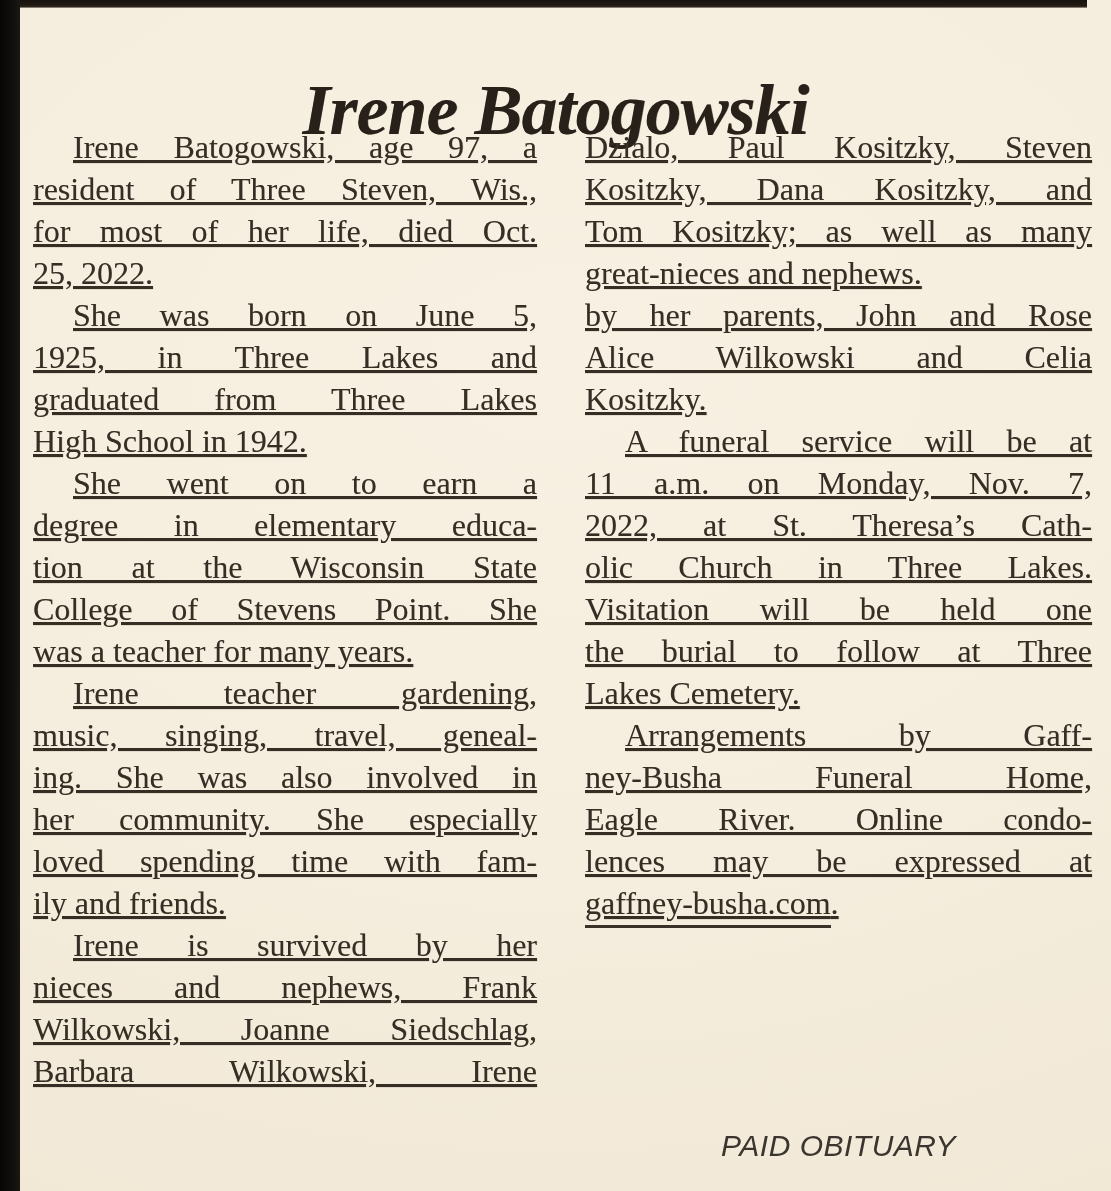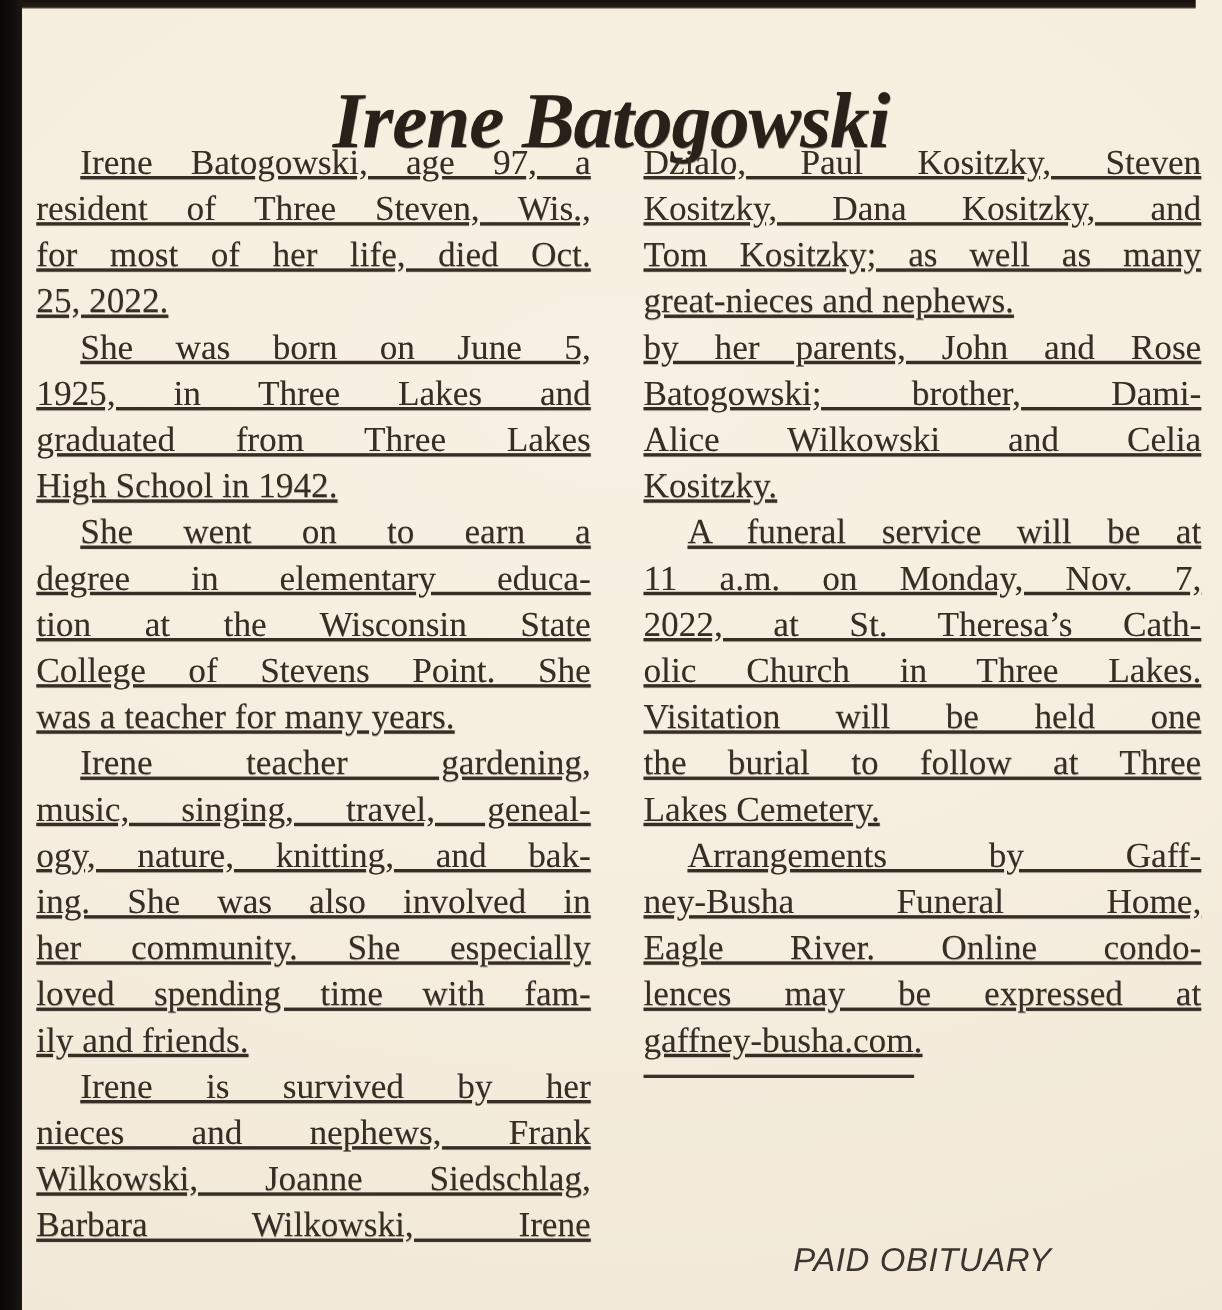--- a/index.html
+++ b/index.html
@@ -57,21 +57,21 @@
     text-shadow: 0.3px 0.3px 0 rgba(54,45,36,0.35);
     text-decoration: underline;
   }
   .line.indent { text-indent: 40px; }
   .line.just {
     text-align: justify;
     text-align-last: justify;
   }
   .weblink {
     border-bottom: 3px solid #3a3128;
-    padding-bottom: 14px;
+    padding-bottom: 4px;
   }
   .paid-footer {
     position: absolute;
     top: 1129px; left: 585px;
     width: 507px;
     text-align: center;
     font-family: "Liberation Sans", sans-serif;
     font-style: italic;
     font-size: 30px;
     letter-spacing: 0.5px;
@@ -96,38 +96,36 @@
       <div class="line just">1925, in Three Lakes and</div>
       <div class="line just">graduated from Three Lakes</div>
       <div class="line">High School in 1942.</div>
       <div class="line indent just">She went on to earn a</div>
       <div class="line just">degree in elementary educa-</div>
       <div class="line just">tion at the Wisconsin State</div>
       <div class="line just">College of Stevens Point. She</div>
       <div class="line">was a teacher for many years.</div>
       <div class="line indent just">Irene teacher gardening,</div>
       <div class="line just">music, singing, travel, geneal-</div>
-      <div class="line just">ogy, nature, knitting, and bak-</div>
       <div class="line just">ing. She was also involved in</div>
       <div class="line just">her community. She especially</div>
       <div class="line just">loved spending time with fam-</div>
       <div class="line">ily and friends.</div>
       <div class="line indent just">Irene is survived by her</div>
       <div class="line just">nieces and nephews, Frank</div>
       <div class="line just">Wilkowski, Joanne Siedschlag,</div>
       <div class="line just">Barbara Wilkowski, Irene</div>
     </div>
 
   <div class="column right">
       <div class="line just">Dzialo, Paul Kositzky, Steven</div>
       <div class="line just">Kositzky, Dana Kositzky, and</div>
       <div class="line just">Tom Kositzky; as well as many</div>
       <div class="line">great-nieces and nephews.</div>
       <div class="line just">by her parents, John and Rose</div>
-      <div class="line just">Batogowski; brother, Dami-</div>
       <div class="line just">Alice Wilkowski and Celia</div>
       <div class="line">Kositzky.</div>
       <div class="line indent just">A funeral service will be at</div>
       <div class="line just">11 a.m. on Monday, Nov. 7,</div>
       <div class="line just">2022, at St. Theresa’s Cath-</div>
       <div class="line just">olic Church in Three Lakes.</div>
       <div class="line just">Visitation will be held one</div>
       <div class="line just">the burial to follow at Three</div>
       <div class="line">Lakes Cemetery.</div>
       <div class="line indent just">Arrangements by Gaff-</div>

